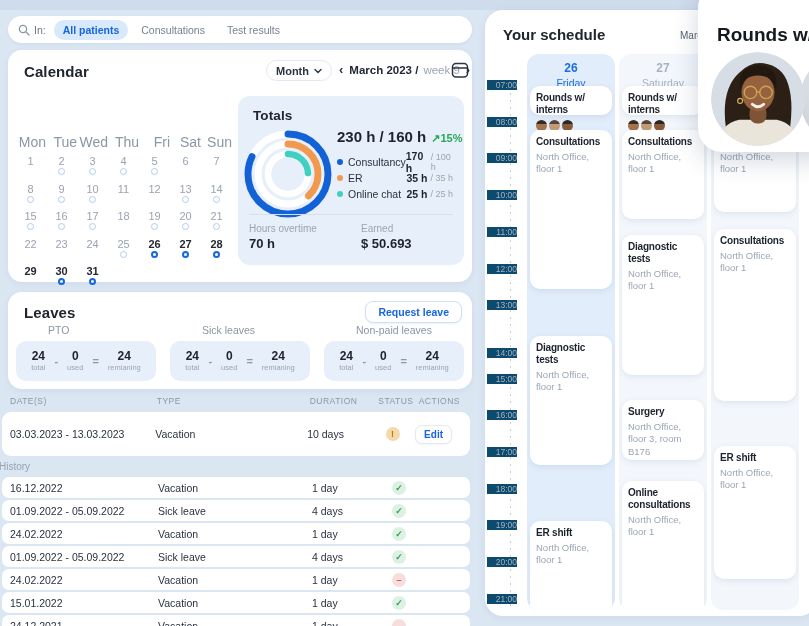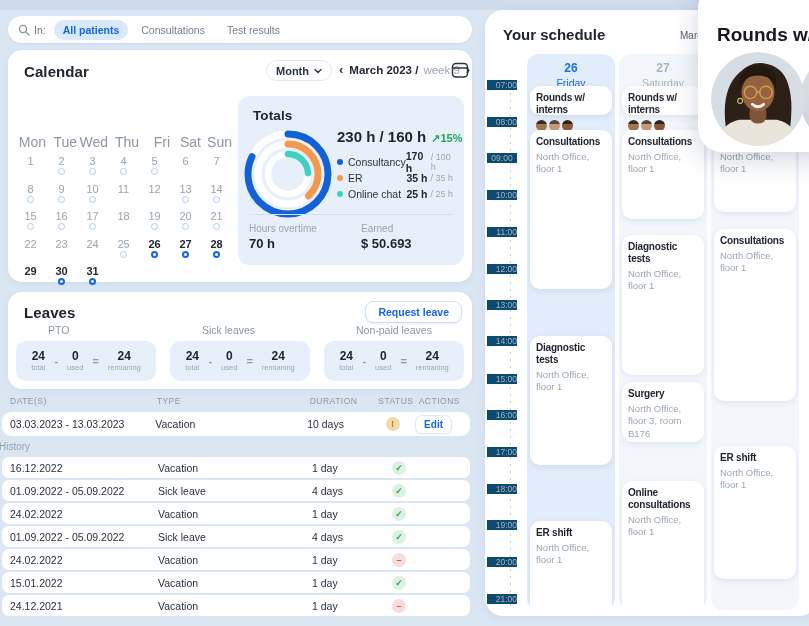--- a/index.html
+++ b/index.html
@@ -76,21 +76,21 @@
   .lv-sub { font-size:7.5px; color:#9aa5b3; }
   .lv-op { font-size:11px; font-weight:bold; color:#8d98a6; }
 
   
   #leave-table { position:absolute; left:2px; top:396px; width:468px; }
   .lt-header { display:flex; align-items:center; padding:0 0 6px 8px; }
   .lt-header span { font-size:8.5px; letter-spacing:.5px; color:#8b96a4; }
   .c-dates { width:148px; } .c-type { width:118px; } .c-dur { width:100px;padding-left:36px; } .c-status { width:46px; text-align:center; }
   .c-act { flex:1; text-align:right; padding-right:10px; }
   .lt-row { display:flex; align-items:center; background:#fff; border-radius:7px; height:21px; margin-bottom:2px; padding-left:8px; font-size:10.5px; color:#2a3240; }
-  .lt-row.pending { height:24px; border-radius:9px; margin-bottom:5px; }
+  .lt-row.pending { height:44px; border-radius:9px; margin-bottom:5px; }
   .status-ico { width:14px; height:14px; border-radius:50%; display:inline-flex; align-items:center; justify-content:center; font-size:9px; font-weight:bold; }
   .st-pending { background:#f6d9a8; color:#b07a20; }
   .st-approved { background:#ddf1e2; color:#2f9e55; }
   .st-denied { background:#f8dddd; color:#cf5050; }
   .edit-btn { background:#fff; border:1px solid #e2e9f2; border-radius:7px; color:#1765e0; font-weight:bold; font-size:10px;
       padding:3px 8px; cursor:pointer; margin-right:8px; font-family:inherit; box-shadow:0 1px 2px rgba(40,70,120,.06); }
   #history-label { font-size:10px; color:#98a3b1; margin:2px 0 5px -3px; }
 
   
   #schedule-panel { position:absolute; left:485px; top:10px; width:332px; height:606px; background:#fff; border-radius:18px;
@@ -394,26 +394,26 @@
       </div>
     </div>
 </div>
 
 <div id="schedule-panel">
   <div id="sched-title">Your schedule</div>
   <div id="sched-month">March 2023</div>
   <div id="time-line"></div>
   <div class="time-label" style="top: 70px;">07:00</div>
     <div class="time-label" style="top: 106.7px;">08:00</div>
-    <div class="time-label" style="top: 143.4px; text-align: center;">09:00</div>
+    <div class="time-label" style="top: 143.4px;">09:00</div>
     <div class="time-label" style="top: 180.1px;">10:00</div>
     <div class="time-label" style="top: 216.8px;">11:00</div>
     <div class="time-label" style="top: 253.5px;">12:00</div>
     <div class="time-label" style="top: 290.2px;">13:00</div>
-    <div class="time-label" style="top: 326px;">14:00</div>
+    <div class="time-label" style="top: 338px;">14:00</div>
     <div class="time-label" style="top: 363.6px;">15:00</div>
     <div class="time-label" style="top: 400.3px;">16:00</div>
     <div class="time-label" style="top: 437px;">17:00</div>
     <div class="time-label" style="top: 473.7px;">18:00</div>
     <div class="time-label" style="top: 510.4px;">19:00</div>
     <div class="time-label" style="top: 547.1px;">20:00</div>
     <div class="time-label" style="top: 583.8px;">21:00</div>
     <div id="sched-body"></div>
 <div class="sched-col active" style="left: 42px;">
       <div class="col-head">
@@ -455,21 +455,21 @@
         </div>
       </div>
       <div class="ev-card" style="top: 76.04px; height: 89.255px;">
         <div class="ev-title">Consultations</div>
         <div class="ev-loc">North Office, floor 1</div>
       </div>
       <div class="ev-card" style="top: 180.635px; height: 140.635px;">
         <div class="ev-title">Diagnostic tests</div>
         <div class="ev-loc">North Office, floor 1</div>
       </div>
-      <div class="ev-card" style="top: 328px; height: 59.895px;">
+      <div class="ev-card" style="top: 346px; height: 59.895px;">
         <div class="ev-title">Surgery</div>
         <div class="ev-loc">North Office, floor 3, room B176</div>
       </div>
       <div class="ev-card" style="top: 426.525px; height: 155.315px;">
         <div class="ev-title">Online consultations</div>
         <div class="ev-loc">North Office, floor 1</div>
       </div>
     </div>
     <div class="sched-col" style="left: 226px;">
       <div class="col-head">

